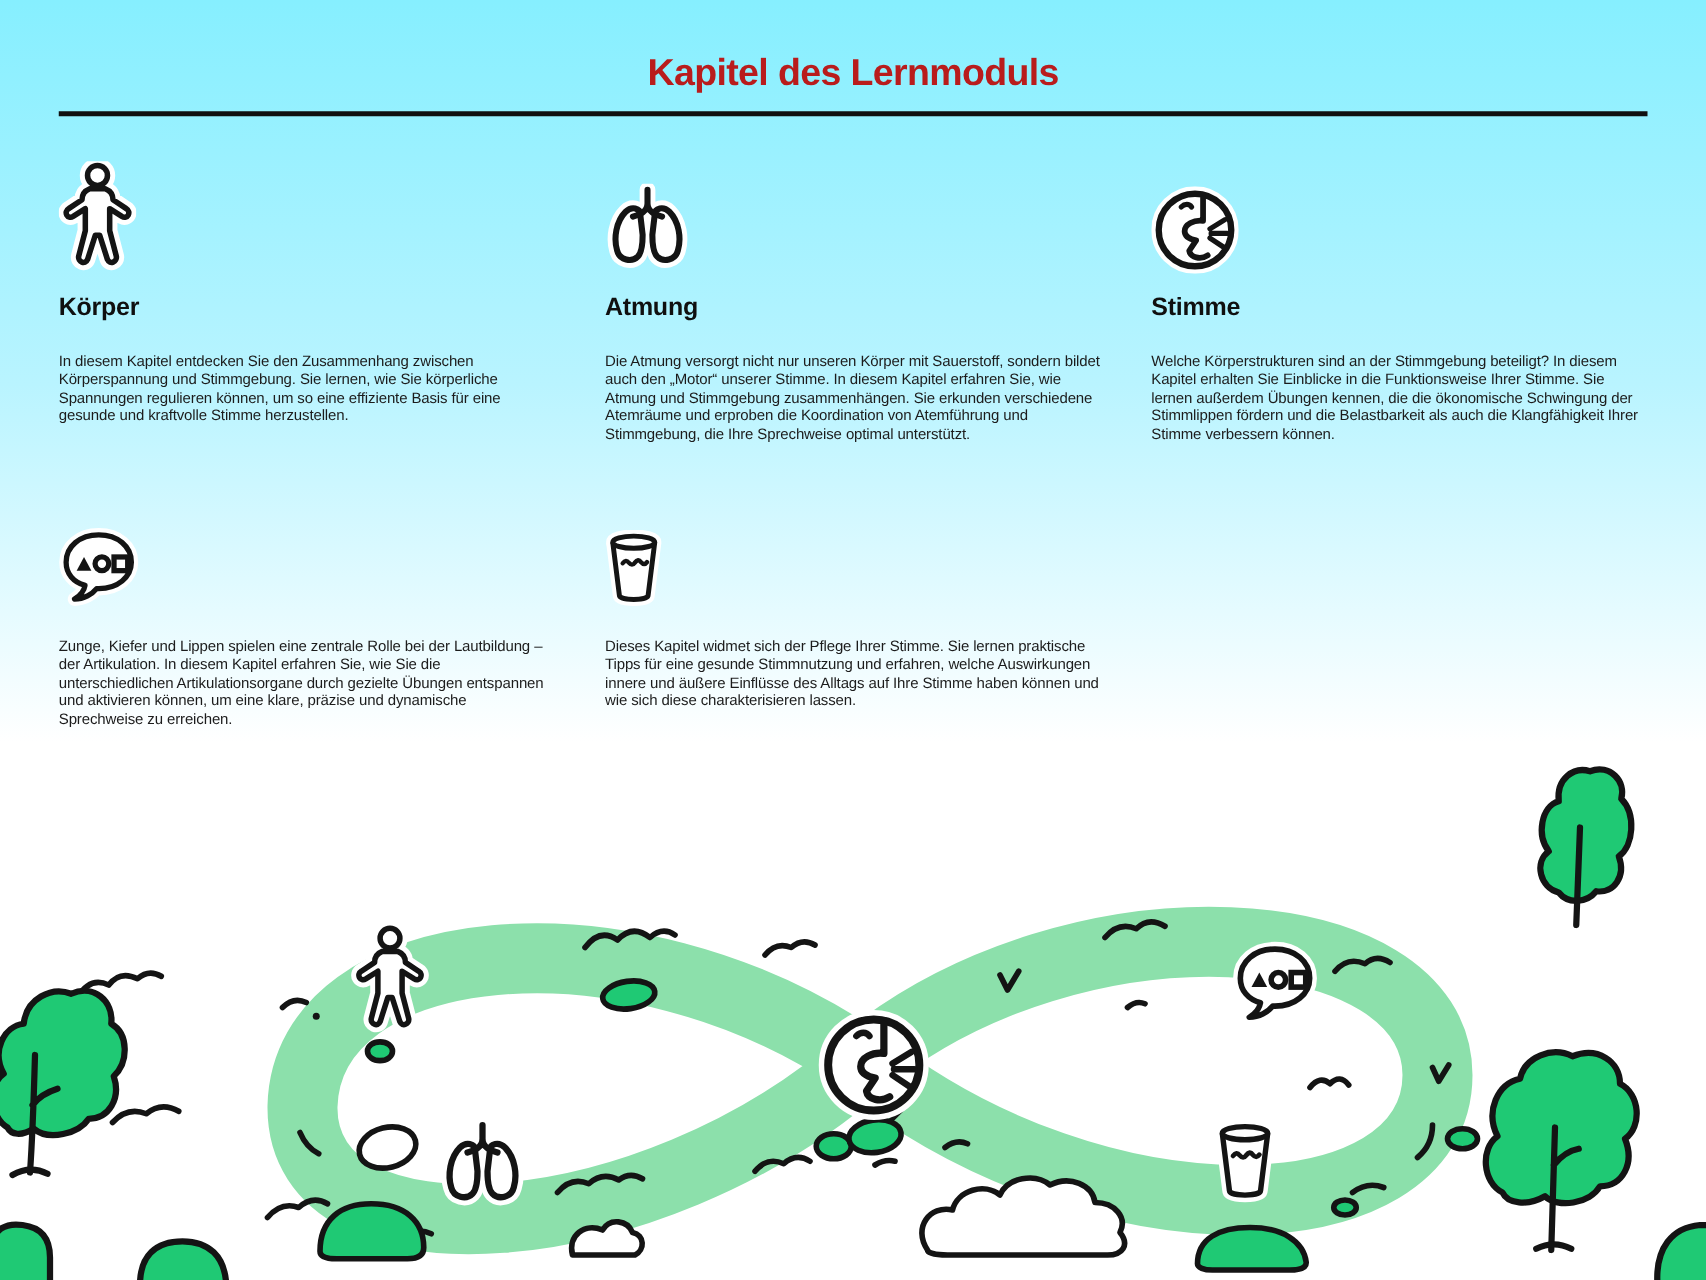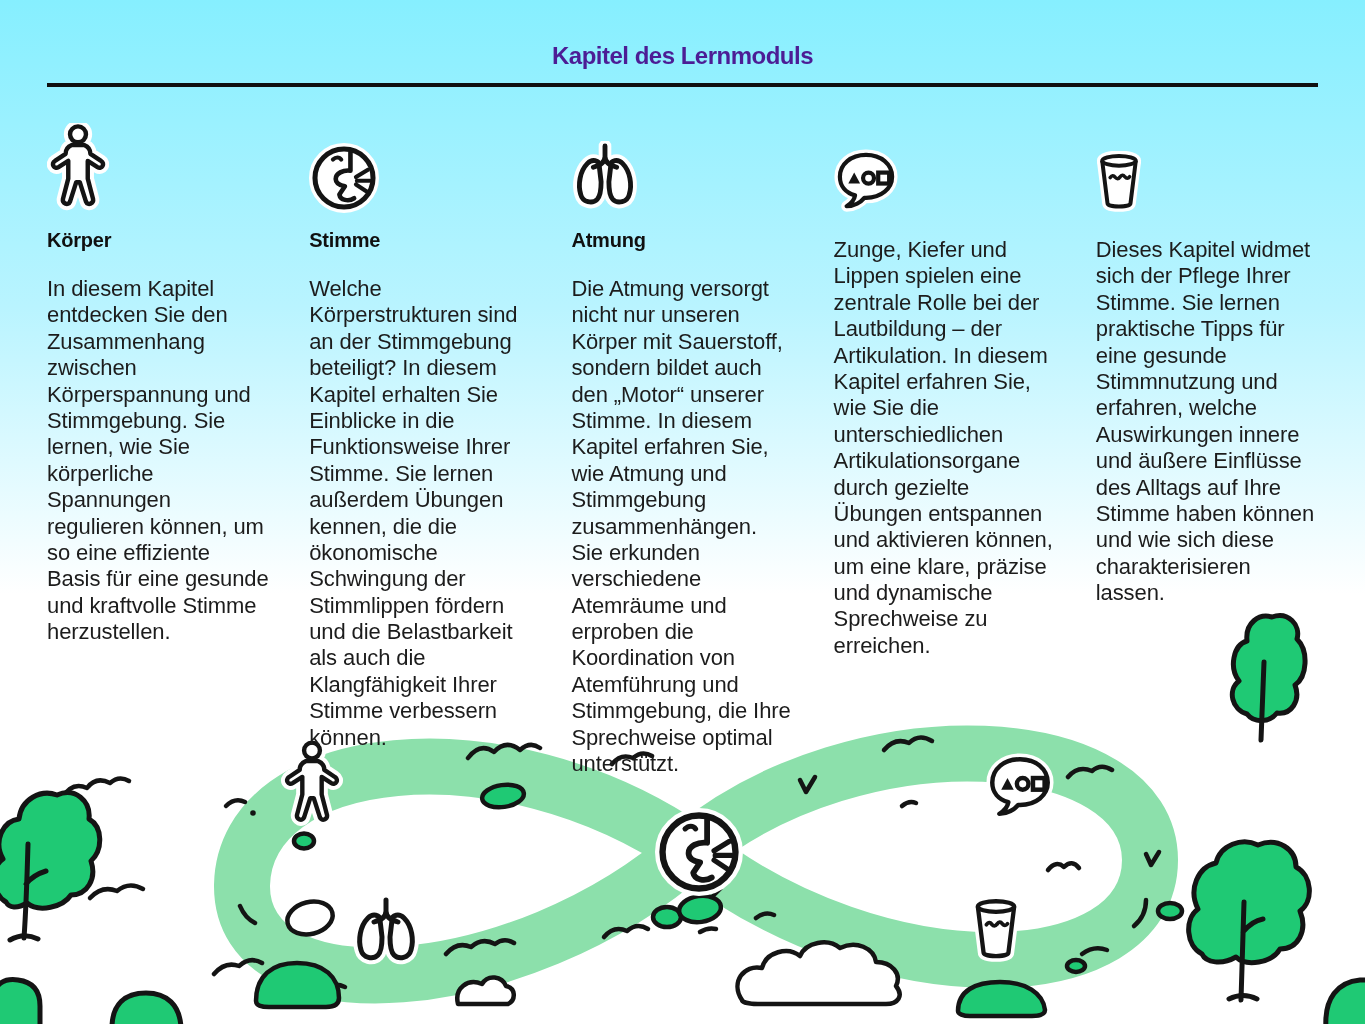--- a/index.html
+++ b/index.html
@@ -5,33 +5,33 @@
   html,body{margin:0;padding:0;}
   body{
     width:1365px;height:1024px;overflow:hidden;
     font-family:"Liberation Sans","DejaVu Sans",sans-serif;
     background:linear-gradient(180deg,#86efff 0%,#b9f4ff 30%,#ffffff 58%,#ffffff 100%);
     color:#1c1c1c;
   }
   .page{position:relative;width:1365px;height:1024px;}
   h1.title{
     margin:0;padding-top:42px;text-align:center;
-    font-size:24px;font-weight:800;letter-spacing:-0.5px;color:#4c1d95;
+    font-size:30px;font-weight:800;letter-spacing:-0.5px;color:#b91c1c;
   }
   .rule{margin:13px 47px 0 47px;border-top:4px solid #101010;}
   .grid{
     margin:34px 47px 0 47px;
-    display:grid;grid-template-columns:repeat(5,1fr);
+    display:grid;grid-template-columns:repeat(3,1fr);
     column-gap:22px;row-gap:22px;
     position:relative;z-index:2;gap:40px;
   }
   .card{min-width:0;}
   .icon-box{height:92px;display:flex;align-items:flex-end;}
   .card h3{margin:16px 0 0 0;font-size:20px;font-weight:800;color:#101010;letter-spacing:-0.2px;}
-  .card p{margin:24px 0 0 0;font-size:22px;line-height:1.2;letter-spacing:-0.1px;}
+  .card p{margin:24px 0 0 0;font-size:12px;line-height:1.2;letter-spacing:-0.1px;}
   .illustration{
     position:absolute;left:0;top:600px;width:1365px;height:424px;
     z-index:1;pointer-events:none;
   }
   svg{display:block;}
   .defs-holder{position:absolute;width:0;height:0;overflow:hidden;}
 </style>
 </head>
 <body>
 
@@ -101,36 +101,36 @@
         <svg width="62" height="90" viewBox="0 0 70 100">
             <use href="#sym-person"></use>
           </svg>
       </div>
       <h3>Körper</h3>
       <p>In diesem Kapitel entdecken Sie den Zusammenhang zwischen Körperspannung und Stimmgebung. Sie lernen, wie Sie körperliche Spannungen regulieren können, um so eine effiziente Basis für eine gesunde und kraftvolle Stimme herzustellen.</p>
     </section>
 
     <section class="card">
       <div class="icon-box">
+        <svg width="68" height="72" viewBox="0 0 70 74">
+            <use href="#sym-lungs"></use>
+          </svg>
+      </div>
+      <h3>Atmung</h3>
+      <p>Die Atmung versorgt nicht nur unseren Körper mit Sauerstoff, sondern bildet auch den „Motor“ unserer Stimme. In diesem Kapitel erfahren Sie, wie Atmung und Stimmgebung zusammenhängen. Sie erkunden verschiedene Atemräume und erproben die Koordination von Atemführung und Stimmgebung, die Ihre Sprechweise optimal unterstützt.</p>
+    </section>
+
+    <section class="card">
+      <div class="icon-box">
         <svg width="70" height="70" viewBox="0 0 76 76">
             <use href="#sym-larynx"></use>
           </svg>
       </div>
       <h3>Stimme</h3>
       <p>Welche Körperstrukturen sind an der Stimmgebung beteiligt? In diesem Kapitel erhalten Sie Einblicke in die Funktionsweise Ihrer Stimme. Sie lernen außerdem Übungen kennen, die die ökonomische Schwingung der Stimmlippen fördern und die Belastbarkeit als auch die Klangfähigkeit Ihrer Stimme verbessern können.</p>
-    </section>
-
-    <section class="card">
-      <div class="icon-box">
-        <svg width="68" height="72" viewBox="0 0 70 74">
-            <use href="#sym-lungs"></use>
-          </svg>
-      </div>
-      <h3>Atmung</h3>
-      <p>Die Atmung versorgt nicht nur unseren Körper mit Sauerstoff, sondern bildet auch den „Motor“ unserer Stimme. In diesem Kapitel erfahren Sie, wie Atmung und Stimmgebung zusammenhängen. Sie erkunden verschiedene Atemräume und erproben die Koordination von Atemführung und Stimmgebung, die Ihre Sprechweise optimal unterstützt.</p>
     </section>
 
     <section class="card">
       <div class="icon-box">
         <svg width="64" height="64" viewBox="0 0 76 76">
             <use href="#sym-bubble"></use>
           </svg>
       </div>
       <p>Zunge, Kiefer und Lippen spielen eine zentrale Rolle bei der Lautbildung – der Artikulation. In diesem Kapitel erfahren Sie, wie Sie die unterschiedlichen Artikulationsorgane durch gezielte Übungen entspannen und aktivieren können, um eine klare, präzise und dynamische Sprechweise zu erreichen.</p>
     </section>

